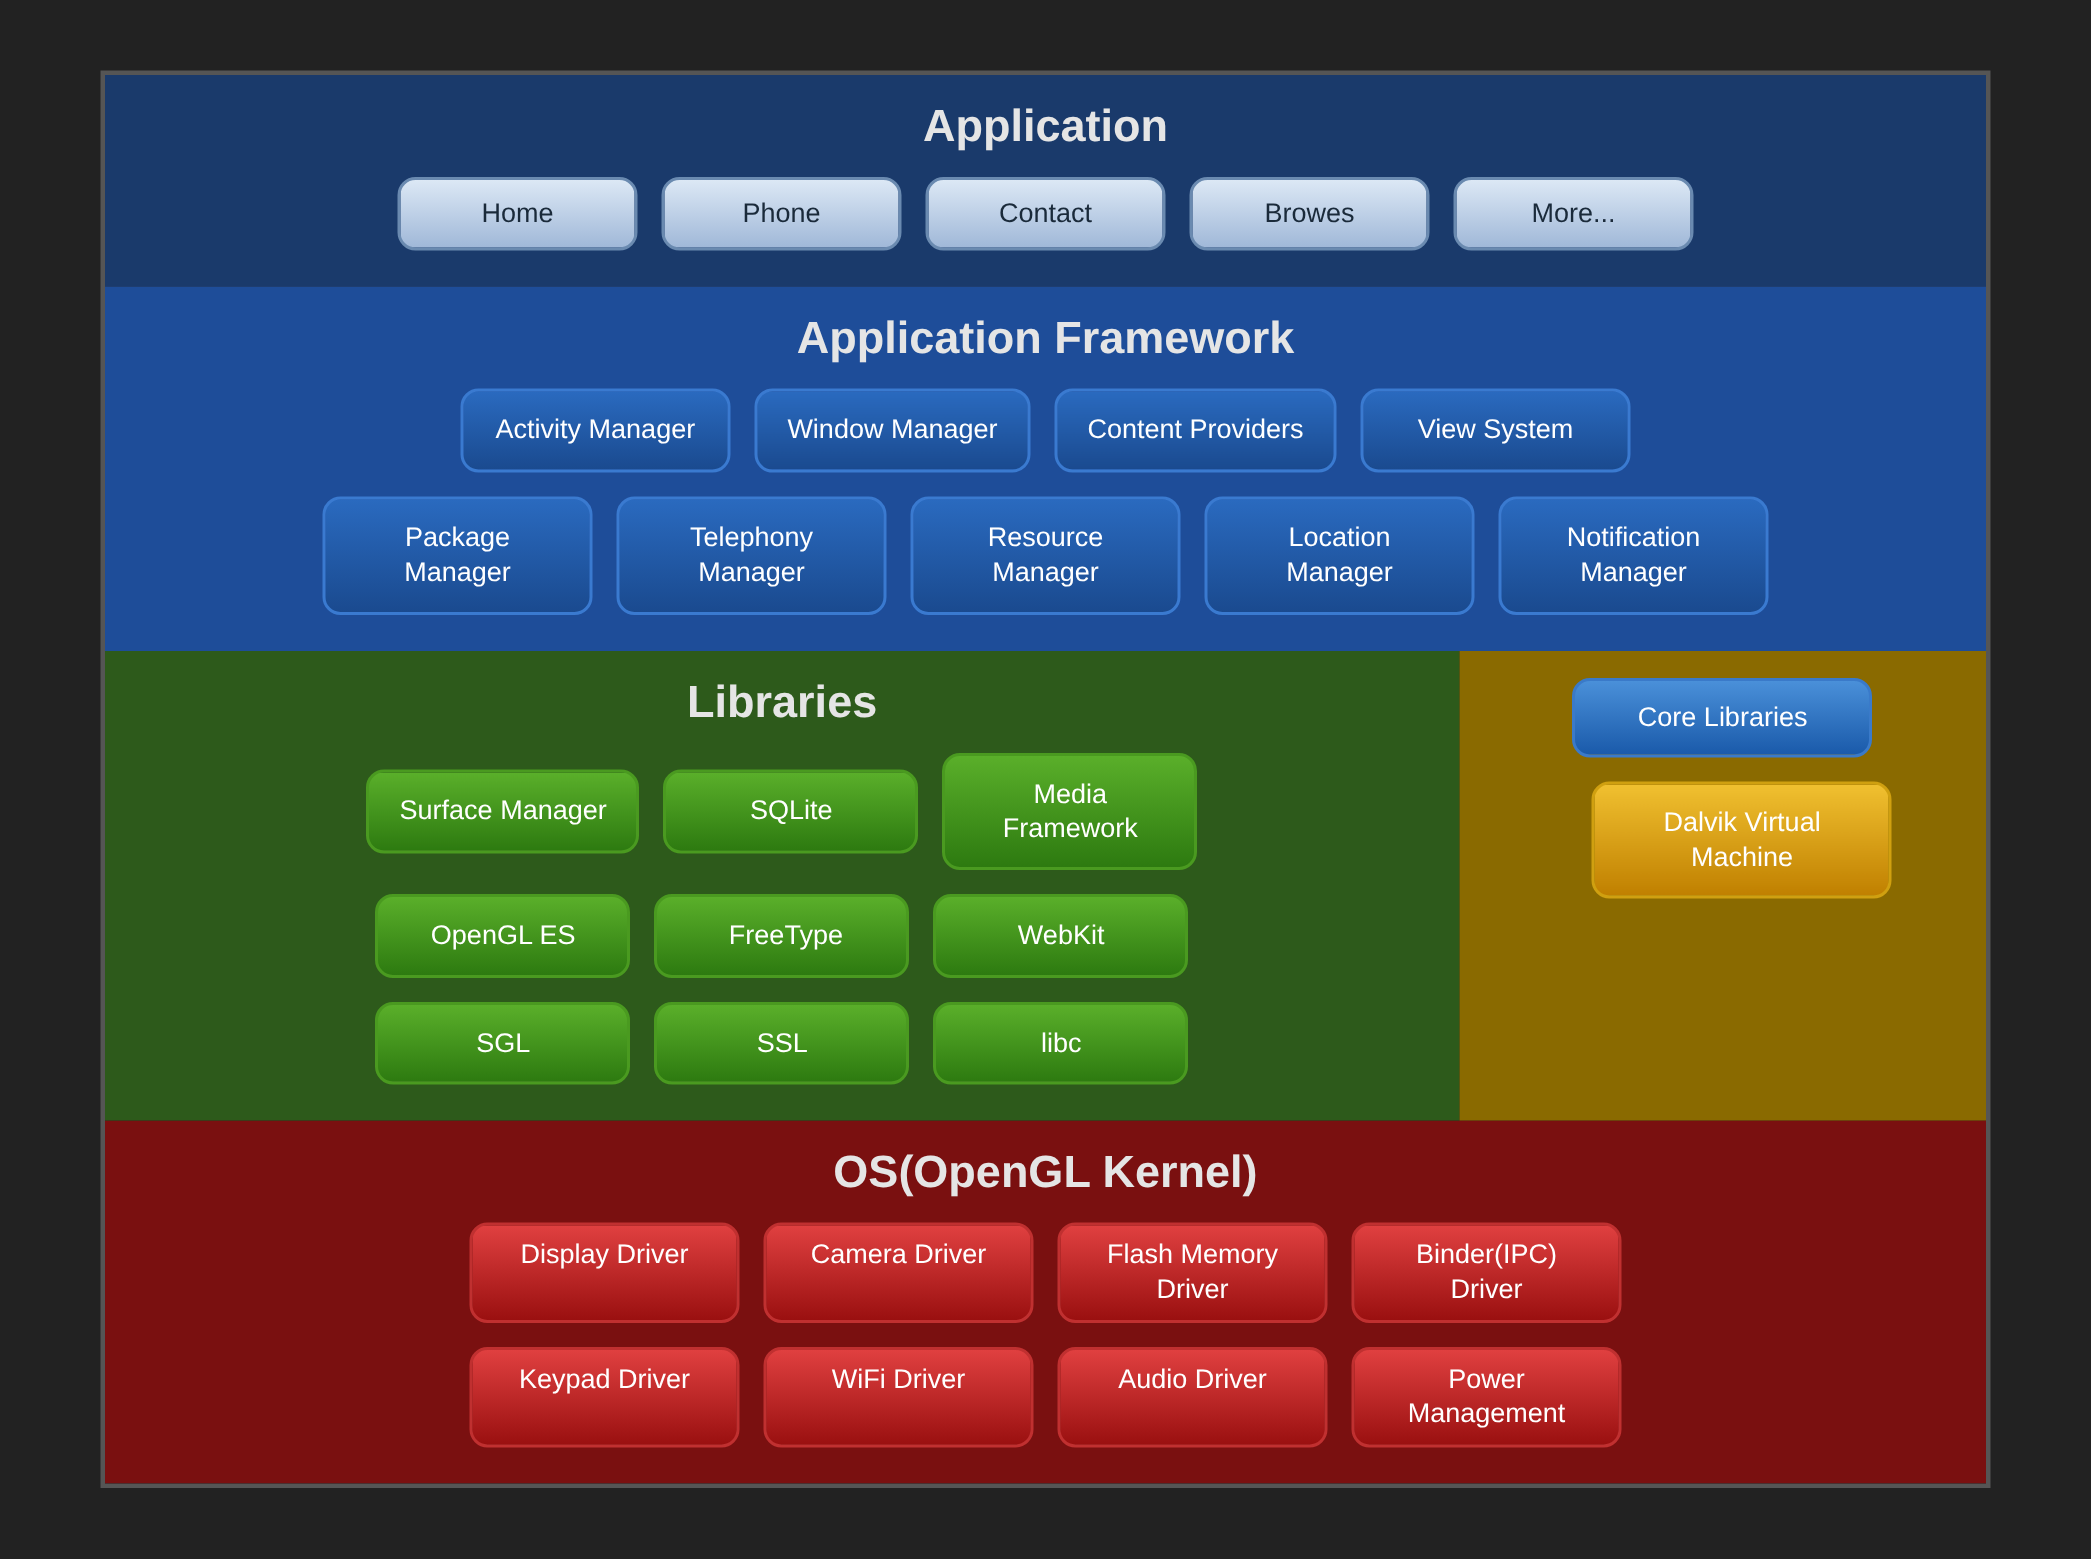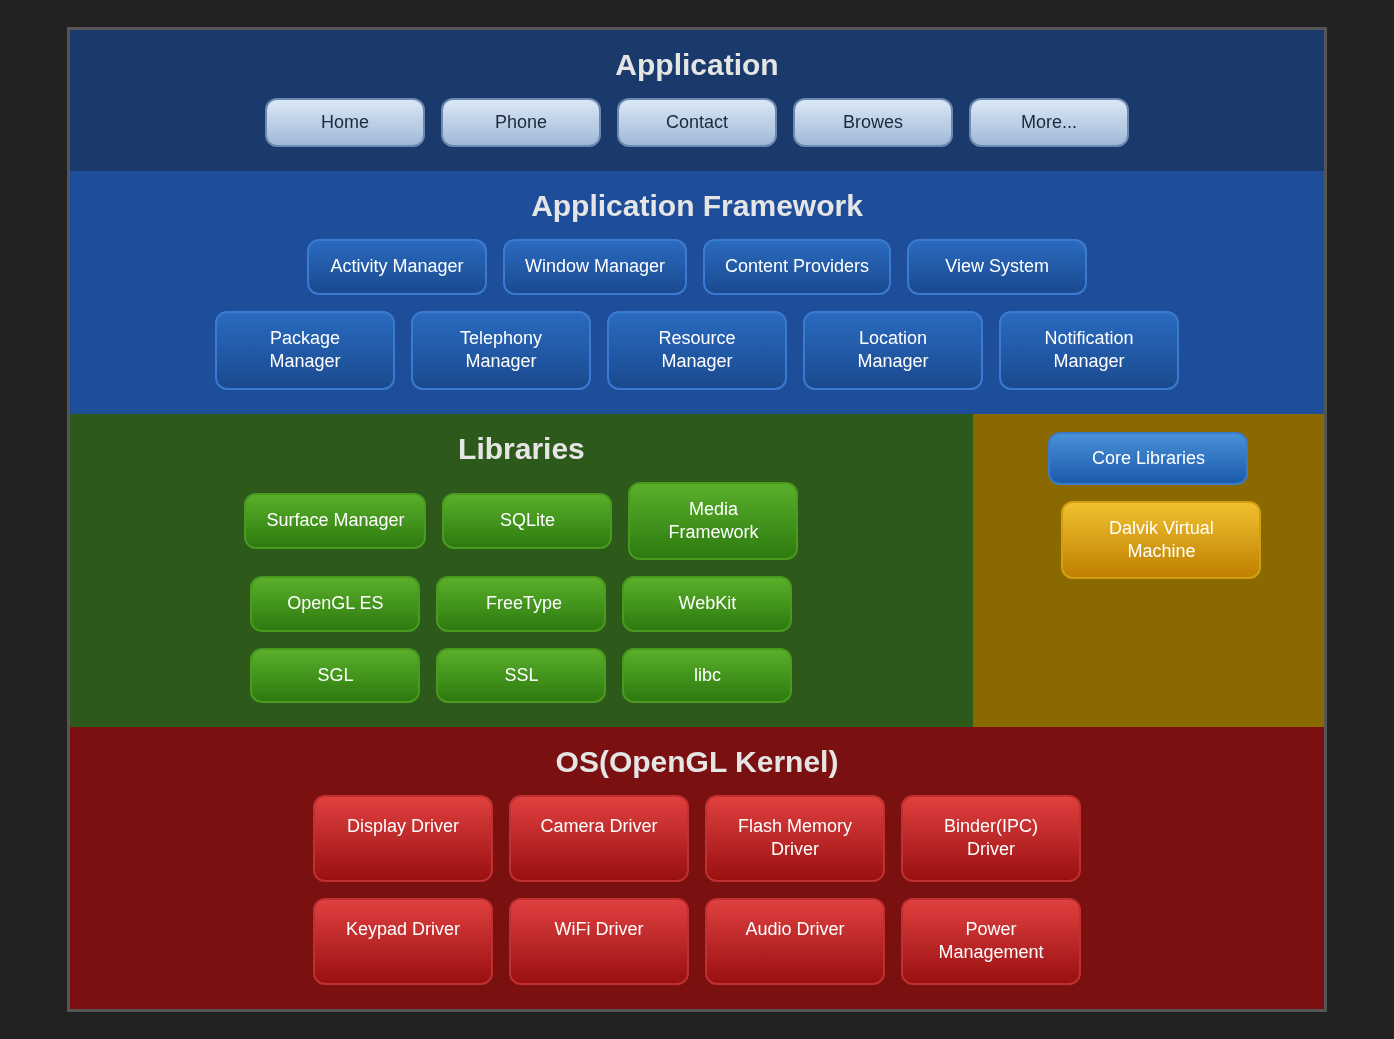--- a/index.html
+++ b/index.html
@@ -135,21 +135,21 @@
     }
 
     
     .section-os {
       background: #7a1010;
     }
     .btn-os {
       background: linear-gradient(180deg, #e04040 0%, #9a1010 100%);
       border: 2px solid #c03030;
       border-radius: 12px;
-      padding: 18px 20px;
+      padding: 8px 20px;
       font-size: 18px;
       color: white;
       cursor: default;
       min-width: 180px;
       text-align: center;
       line-height: 1.3;
     }
 
     .lib-row {
       display: flex;

